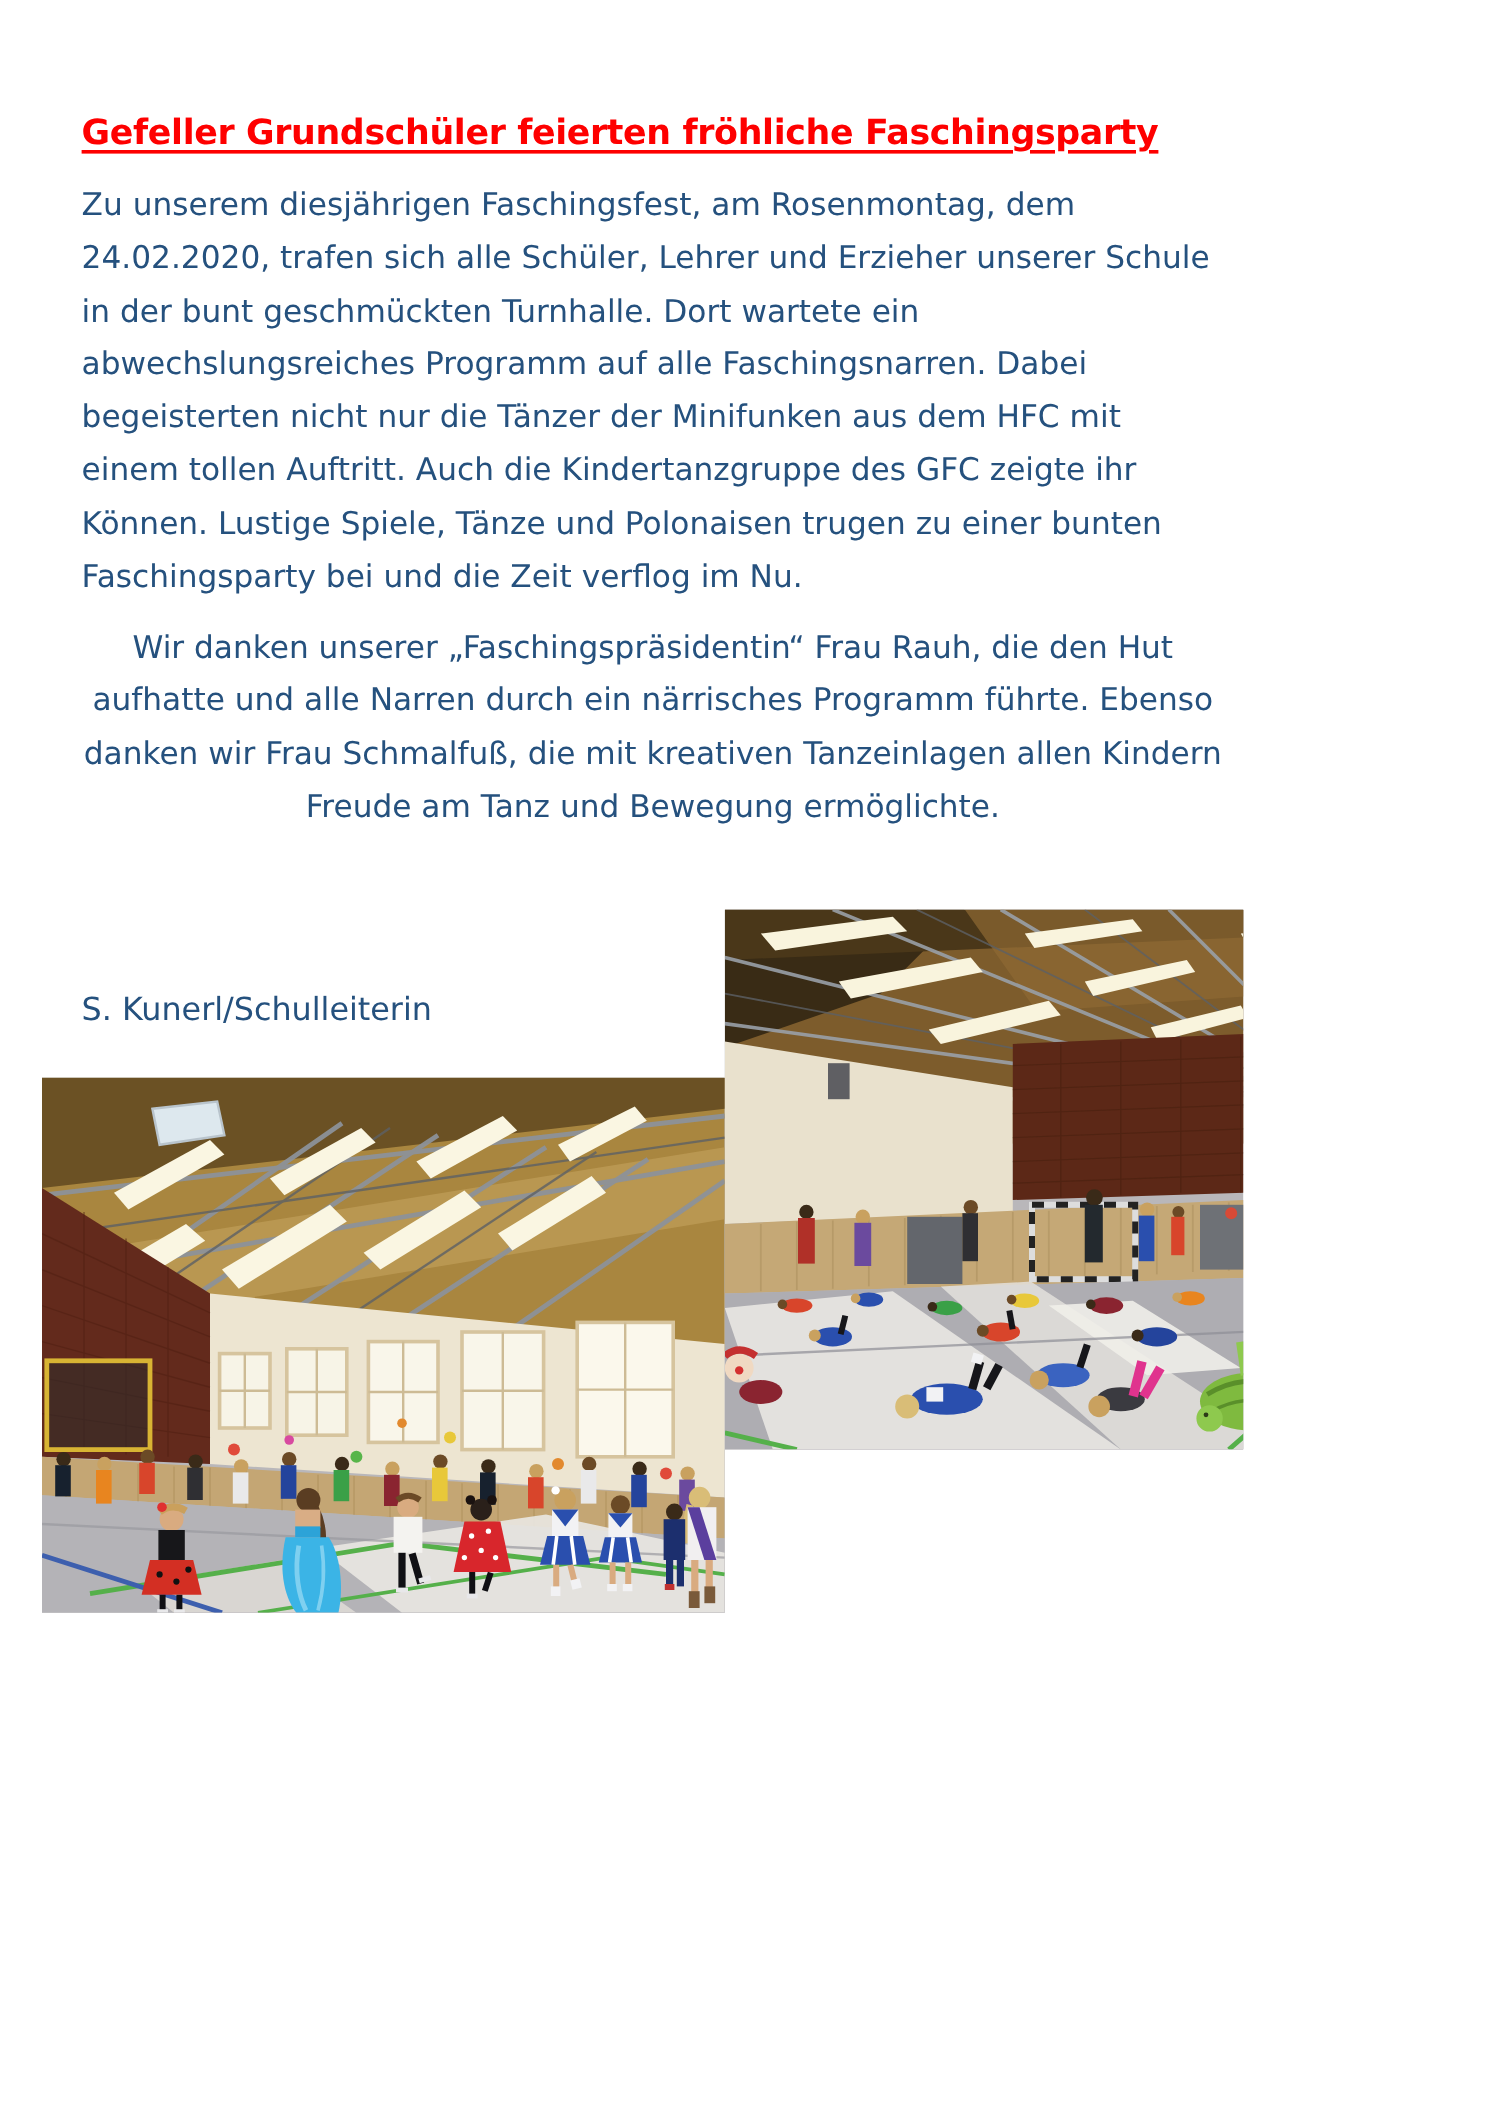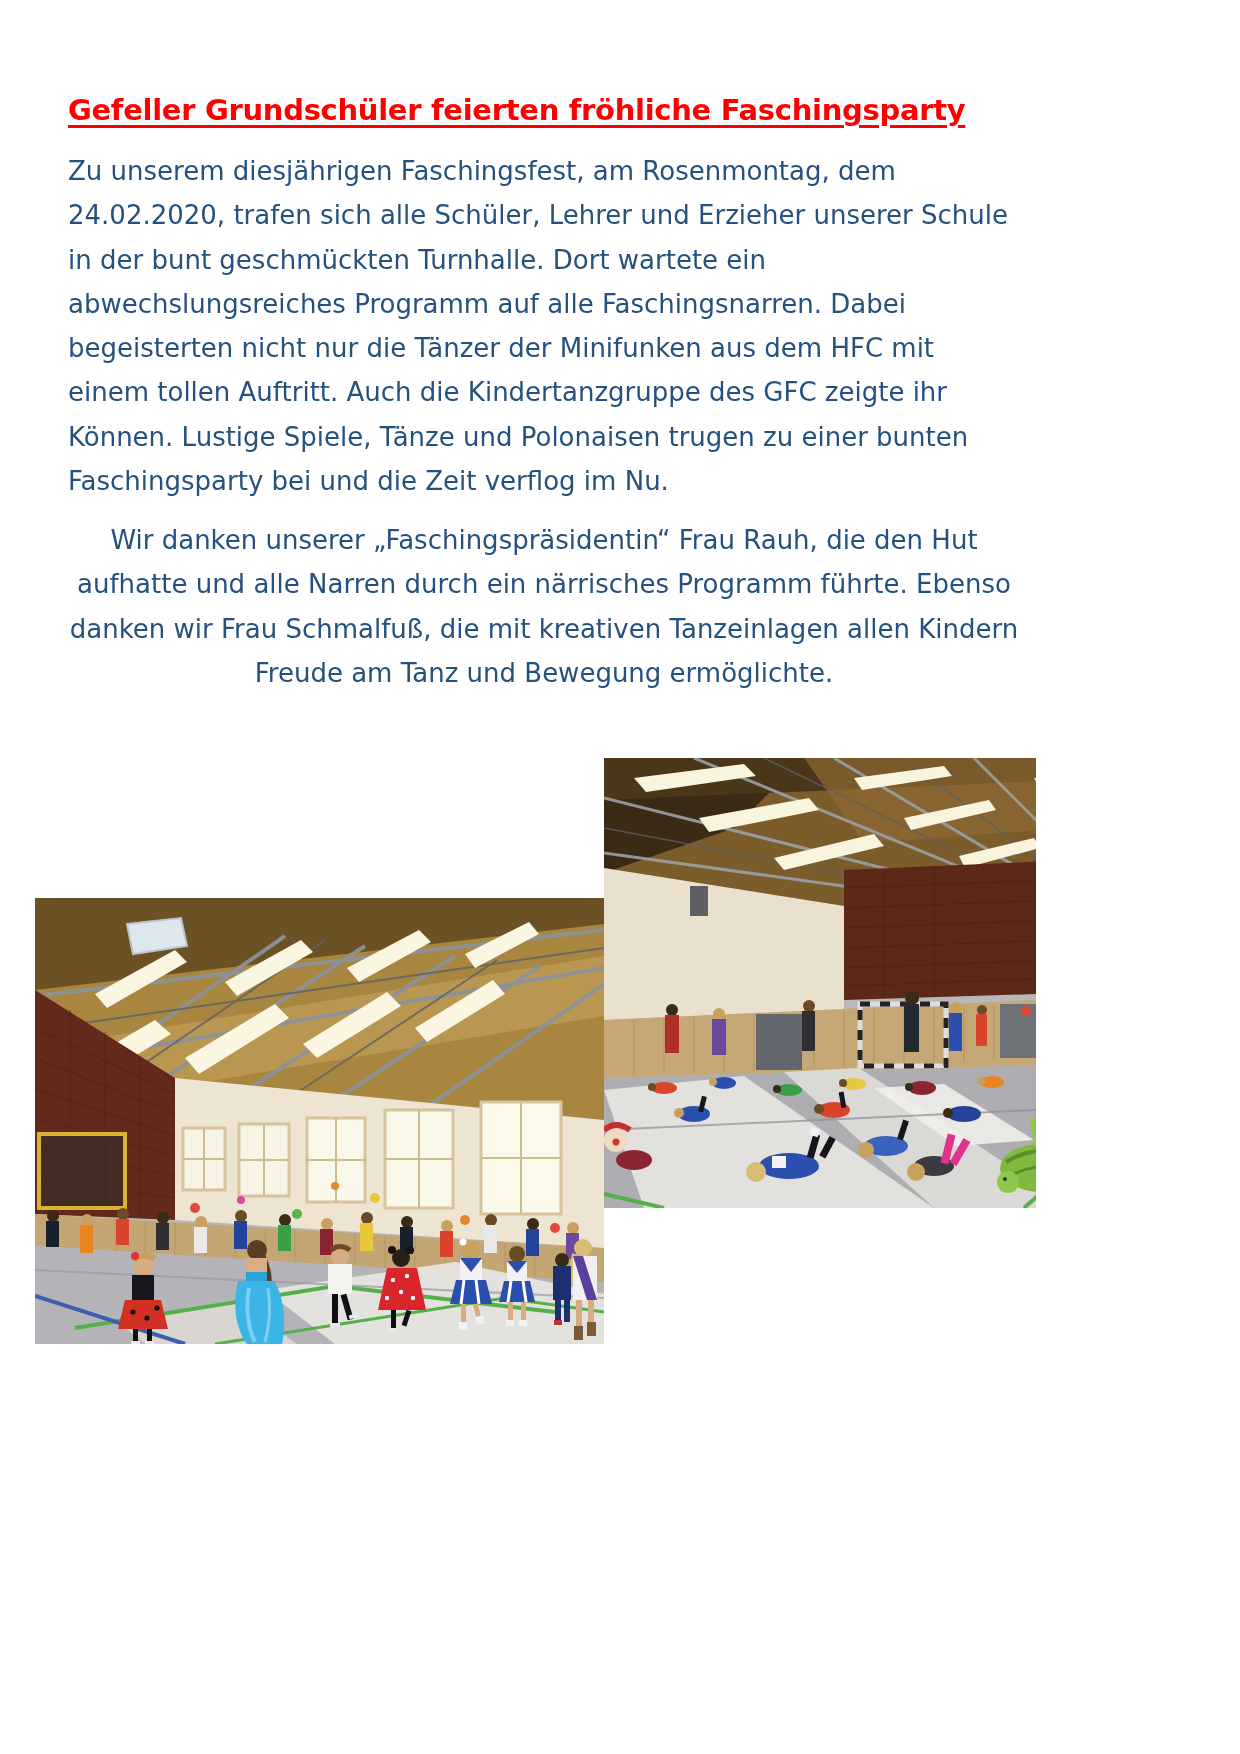--- a/index.html
+++ b/index.html
@@ -40,20 +40,21 @@
 <body>
 
 <div class="page">
 
   <h1 class="title" style="color: rgb(254, 0, 0);">Gefeller Grundschüler feierten fröhliche Faschingsparty</h1>
 
   <p class="body-text para-1" style="color: rgb(37, 81, 126);">Zu unserem diesjährigen Faschingsfest, am Rosenmontag, dem 24.02.2020, trafen sich alle Schüler, Lehrer und Erzieher unserer Schule in der bunt geschmückten Turnhalle. Dort wartete ein abwechslungsreiches Programm auf alle Faschingsnarren. Dabei begeisterten nicht nur die Tänzer der Minifunken aus dem HFC mit einem tollen Auftritt. Auch die Kindertanzgruppe des GFC zeigte ihr Können. Lustige Spiele, Tänze und Polonaisen trugen zu einer bunten Faschingsparty bei und die Zeit verflog im Nu.</p>
 
   <p class="body-text para-2" style="color: rgb(37, 81, 126); text-align: center;">Wir danken unserer „Faschingspräsidentin“ Frau Rauh, die den Hut aufhatte und alle Narren durch ein närrisches Programm führte. Ebenso danken wir Frau Schmalfuß, die mit kreativen Tanzeinlagen allen Kindern Freude am Tanz und Bewegung ermöglichte.</p>
 
+  <div class="signature" style="color: rgb(37, 81, 126);">S. Kunerl/Schulleiterin</div>
 
   <div class="photo photo-right" role="img" aria-label="Kinder in Kostümen liegen beim Faschingsprogramm auf dem Hallenboden">
     <svg viewBox="0 0 603 450" preserveAspectRatio="none">
 
       <g>
         <rect x="0" y="0" width="603" height="195" fill="#7d5c2c"></rect>
         <polygon points="0,0 200,0 130,70 0,115" fill="#392b15"></polygon>
         <polygon points="0,0 603,0 603,16 0,42" fill="#4a3719"></polygon>
         <polygon points="200,0 603,0 603,60 260,85" fill="#8f6a33" opacity="0.7"></polygon>
         <g stroke="#9aa0a8" stroke-width="3" opacity="0.9">

